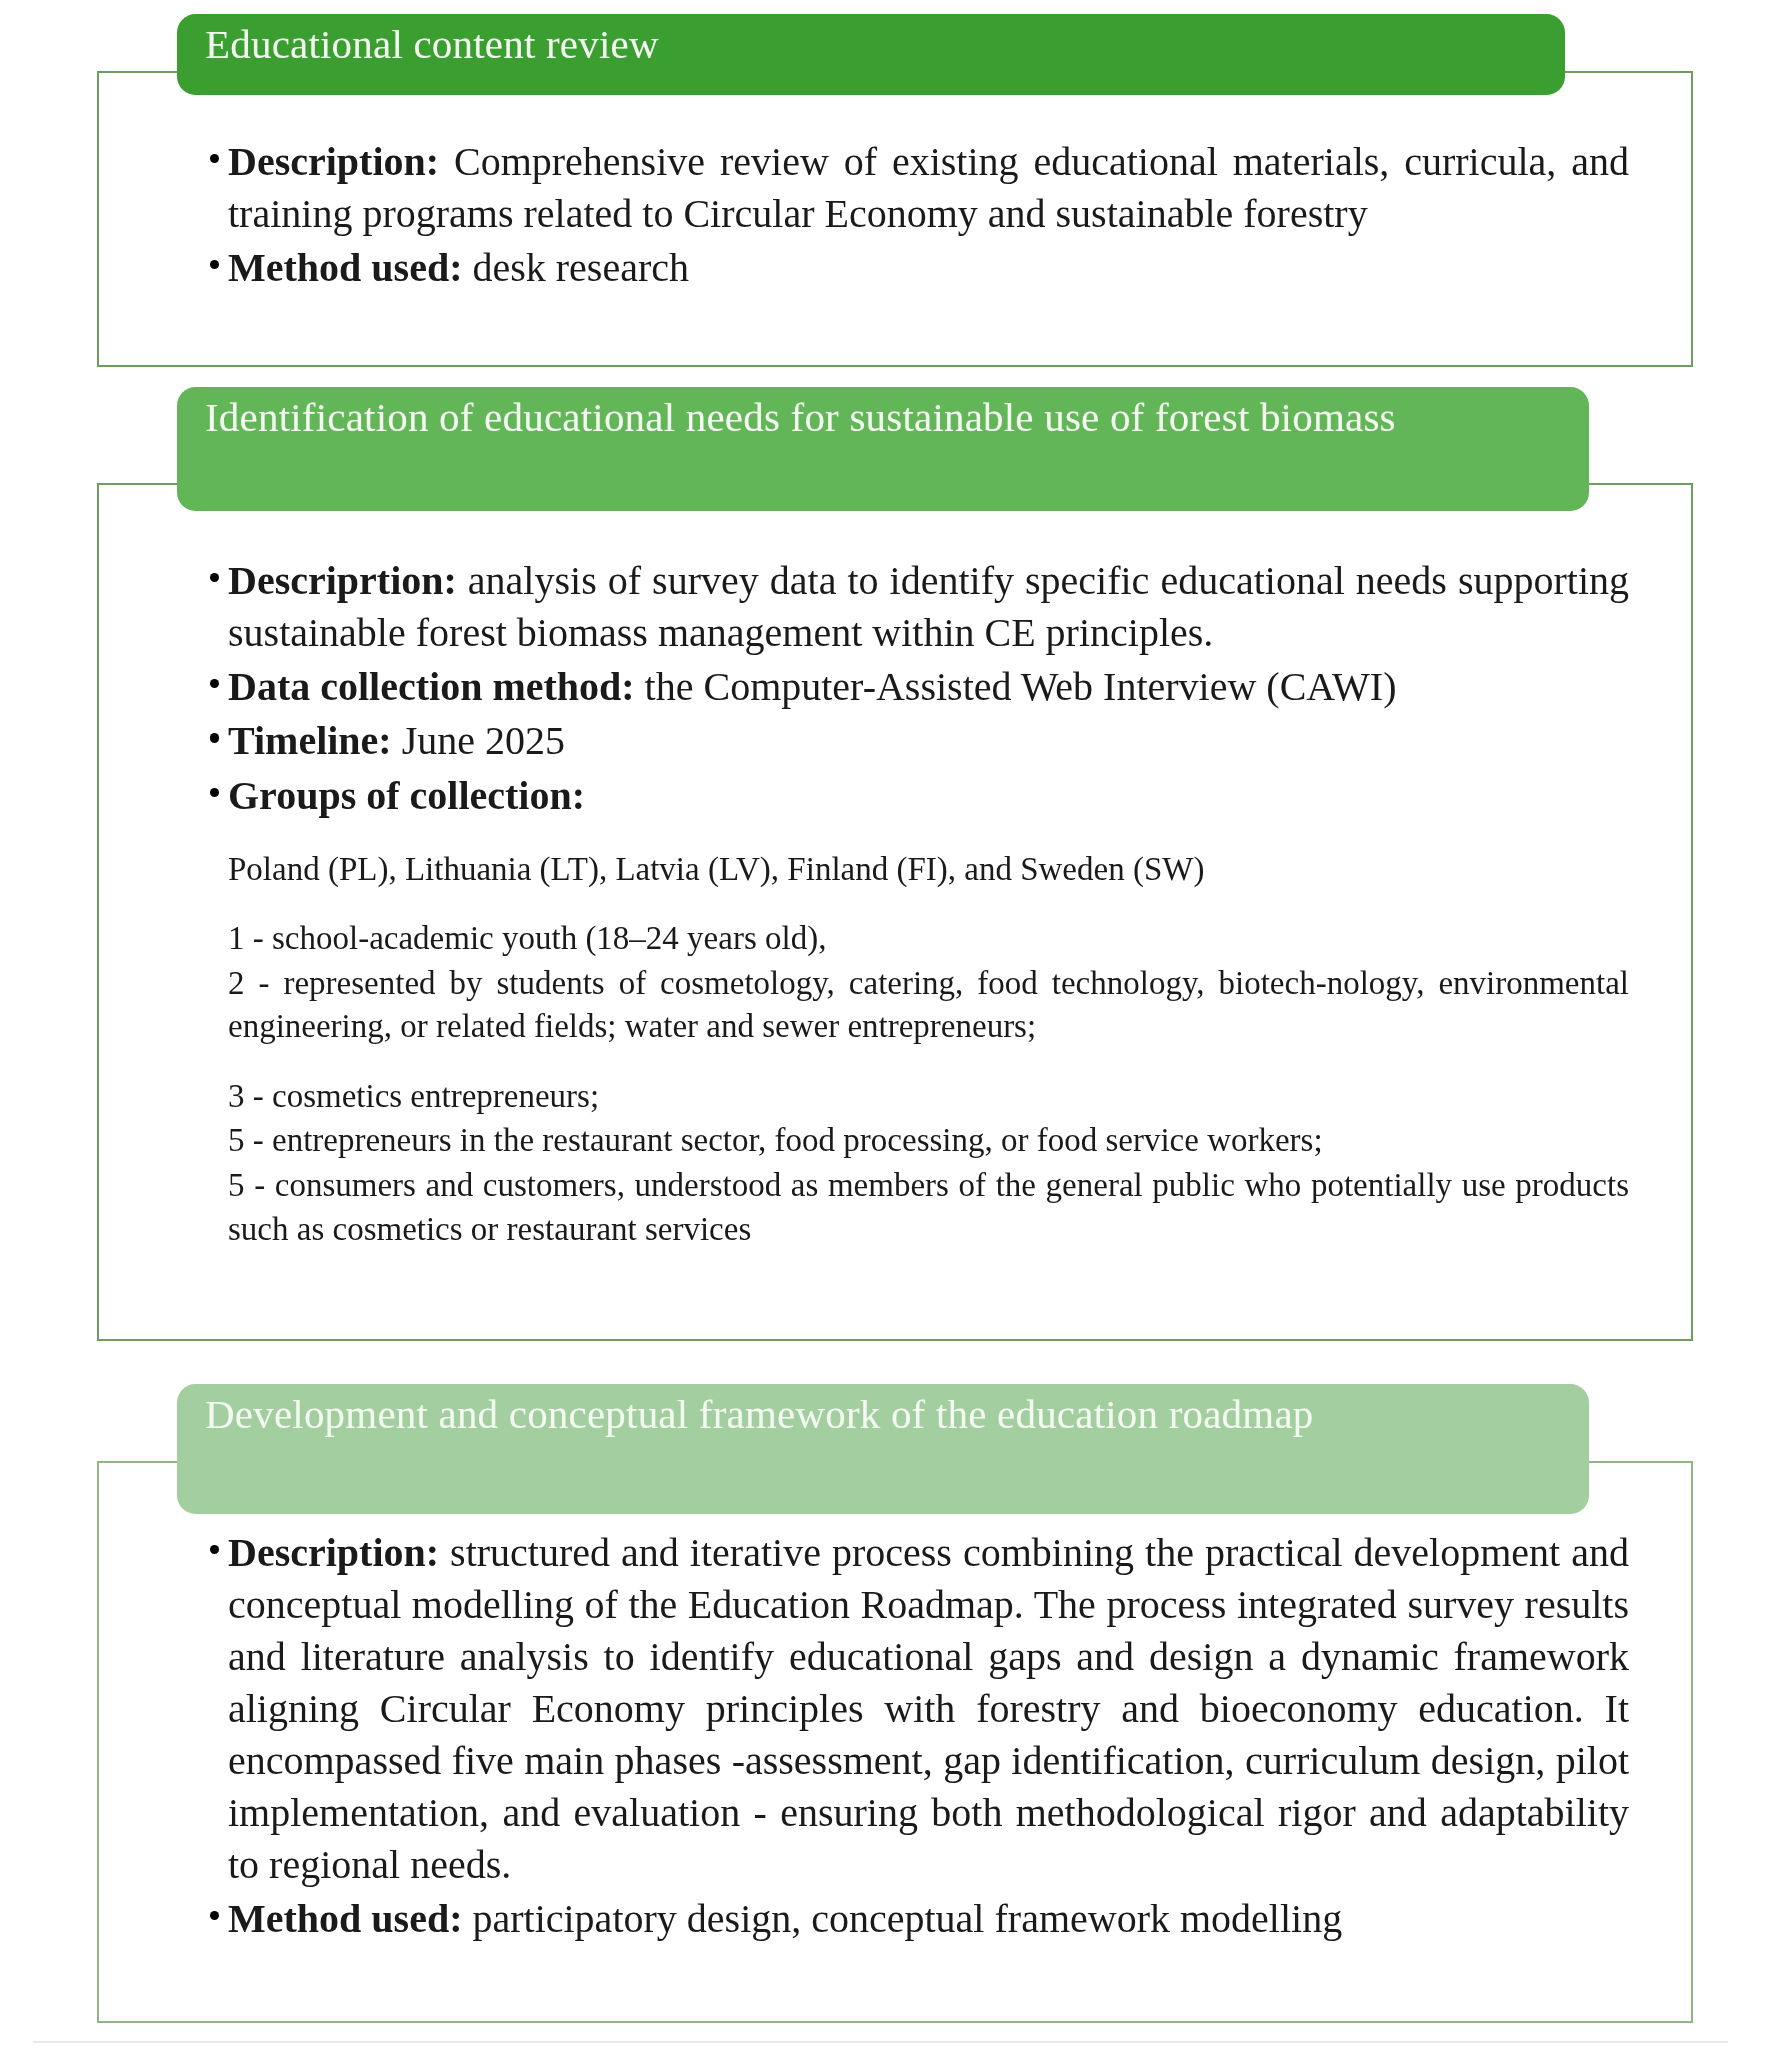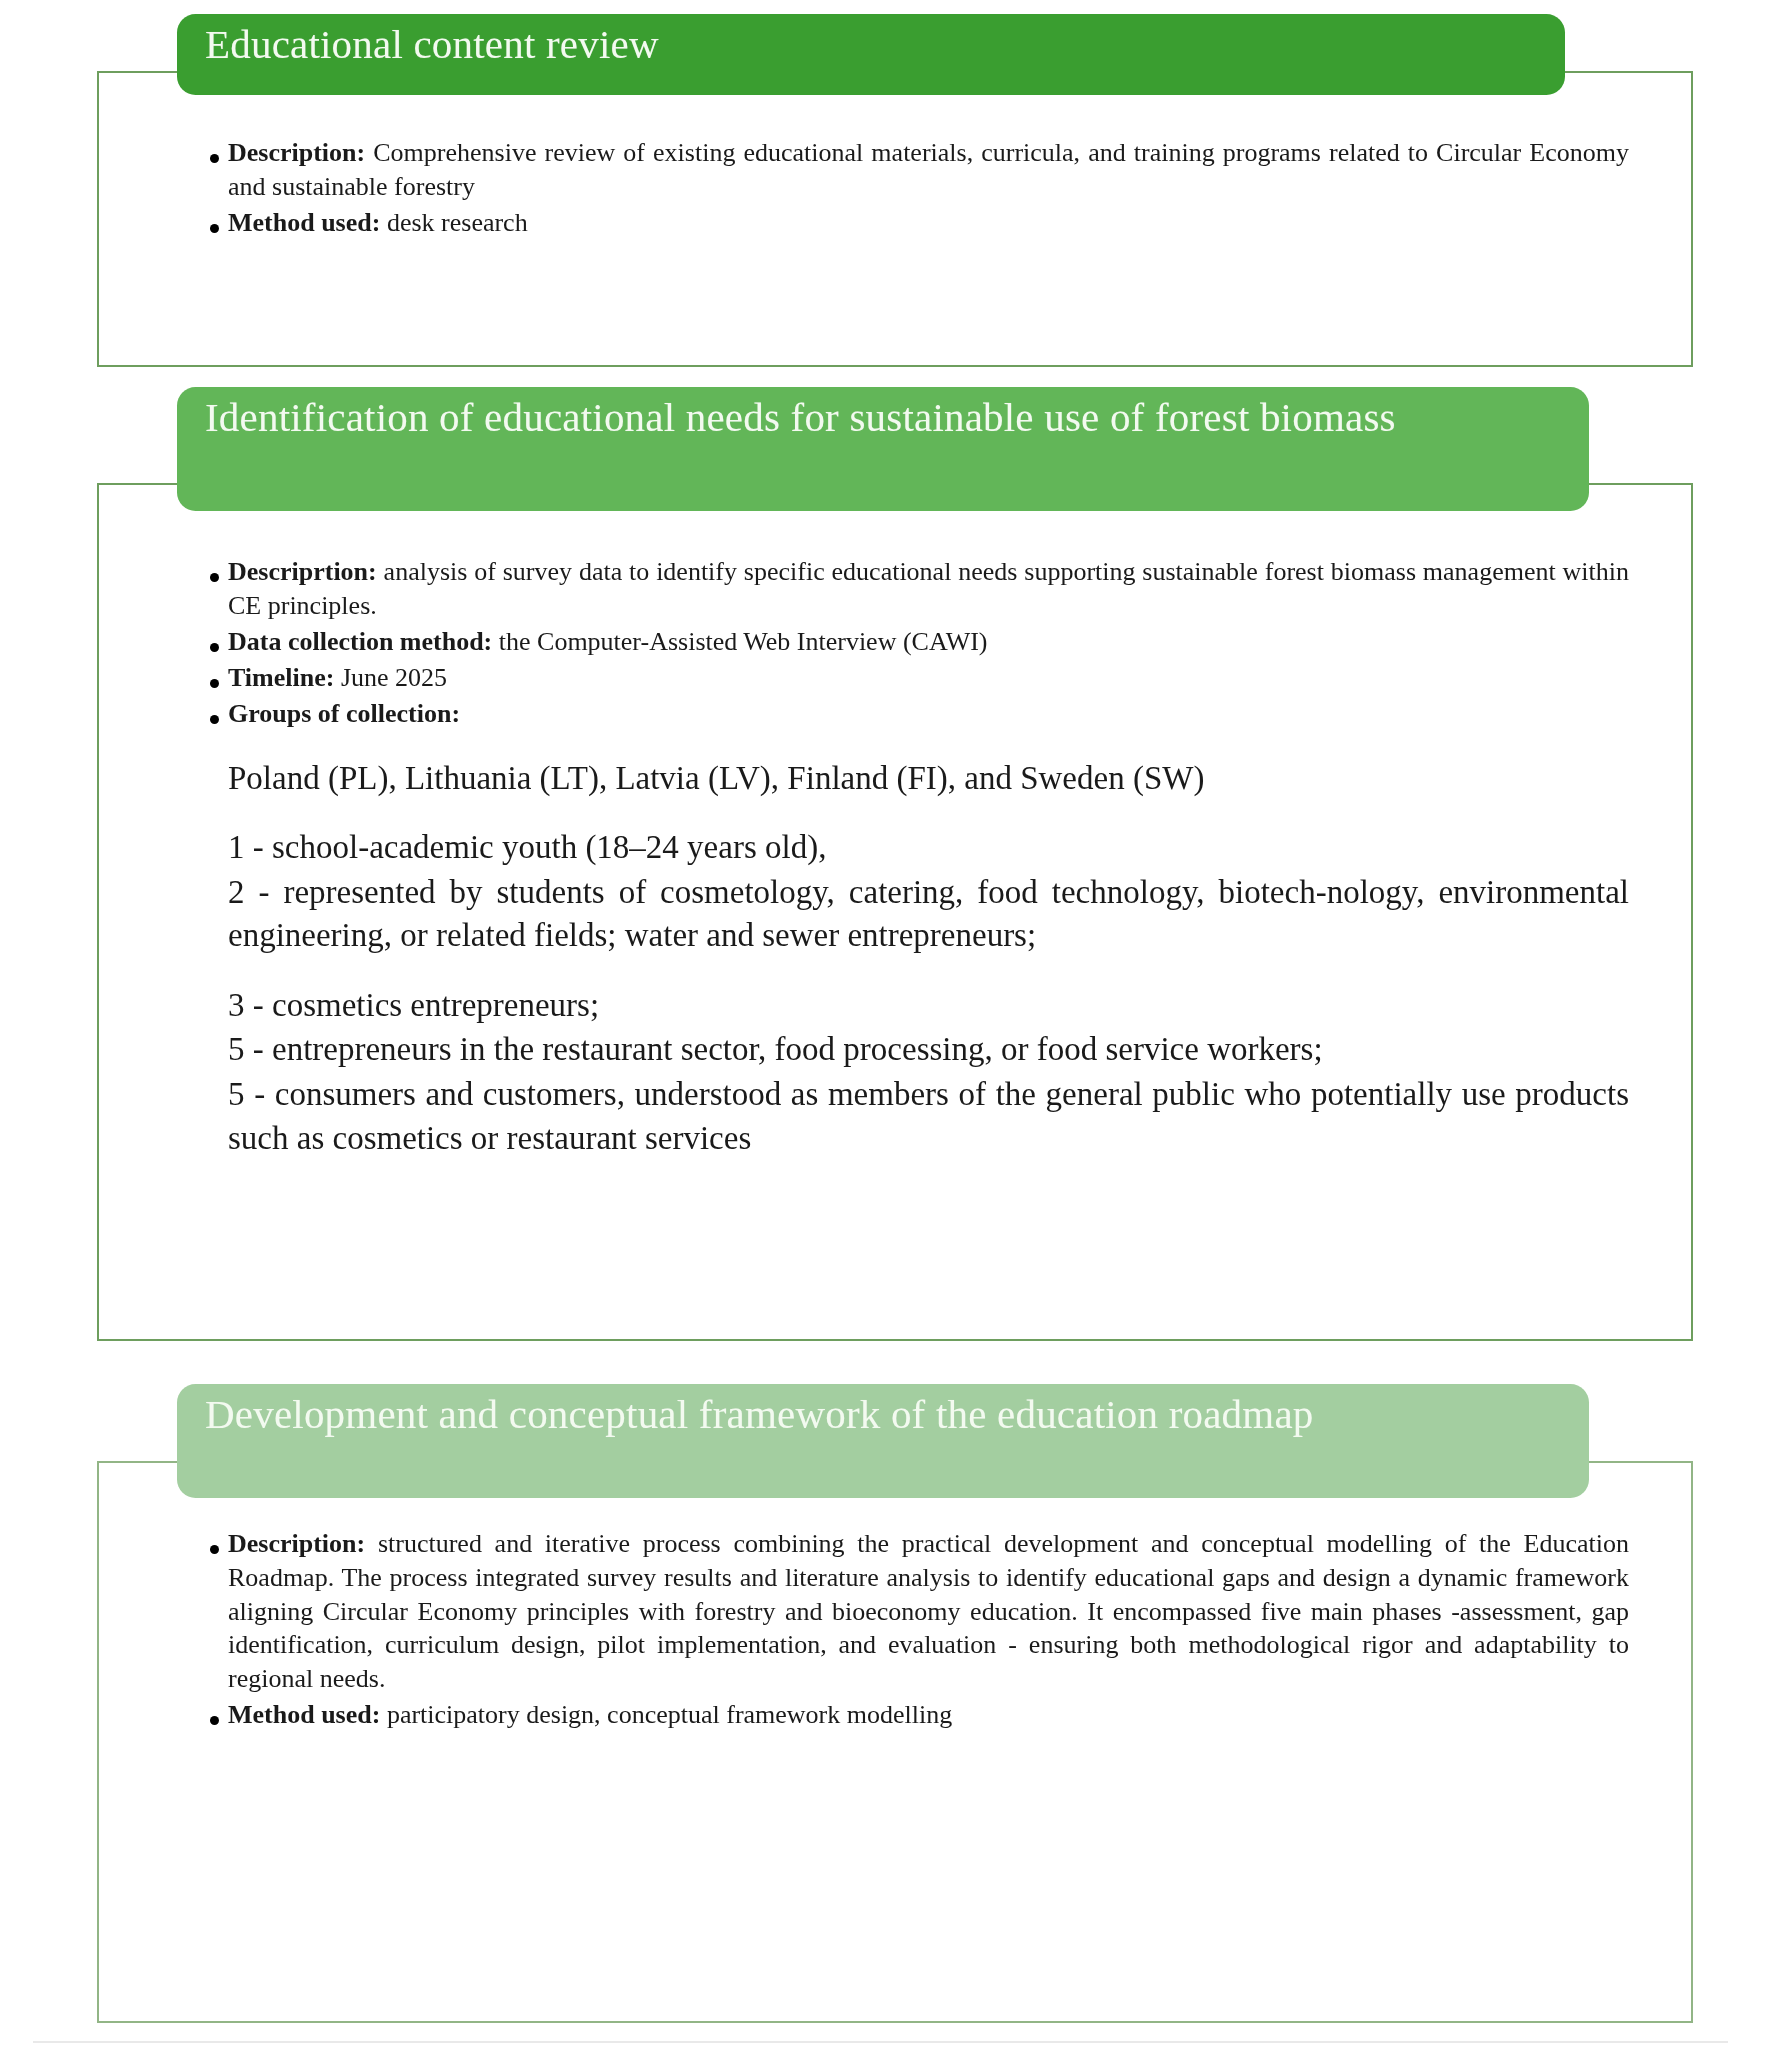--- a/index.html
+++ b/index.html
@@ -69,21 +69,21 @@
   
   ul.blist {
     list-style: none;
     margin: 0;
     padding: 0;
   }
   ul.blist > li {
     position: relative;
     padding-left: 22px;
     margin: 0 0 2.2px 0;
-    font-size: 26px;
+    font-size: 40px;
     line-height: 1.30;
     text-align: justify;
     text-justify: inter-word;
   }
   ul.blist > li::before {
     content: "";
     position: absolute;
     left: 4.3px;
     top: 18px;
     width: 9.2px;
@@ -169,21 +169,21 @@
       <p class="plain last-line-left">3 - cosmetics entrepreneurs;</p>
       <p class="plain">5 - entrepreneurs in the restaurant sector, food processing, or food service workers;</p>
       <p class="plain">5 - consumers and customers, understood as members of the general public who potentially use products such as cosmetics or restaurant services</p>
     </div>
   </div>
 
   <div class="card" style="top:0;">
 
     <div class="card-box light" style="left:97px; top:1461px; width:1596px; height:562px;"></div>
 
-    <div class="card-header" style="left:177px; top:1384px; width:1412px; height:114px; background:#a3cea0;">
+    <div class="card-header" style="left:177px; top:1384px; width:1412px; height:130px; background:#a3cea0;">
       <span class="htext">Development and conceptual framework of the education roadmap</span>
     </div>
 
     <div class="card-body" style="left:206px; top:1527px; width:1423px;">
       <ul class="blist">
         <li>
           <span class="b">Description:</span><span>  structured and iterative process combining the practical development and conceptual modelling of the Education Roadmap. The process integrated survey results and literature analysis to identify educational gaps and design a dynamic framework aligning Circular Economy principles with forestry and bioeconomy education. It encompassed five main phases -assessment, gap identification, curriculum design, pilot implementation, and evaluation - ensuring both methodological rigor and adaptability to regional needs.</span>
         </li>
         <li>
           <span class="b">Method used:</span><span> participatory design, conceptual framework modelling</span>

